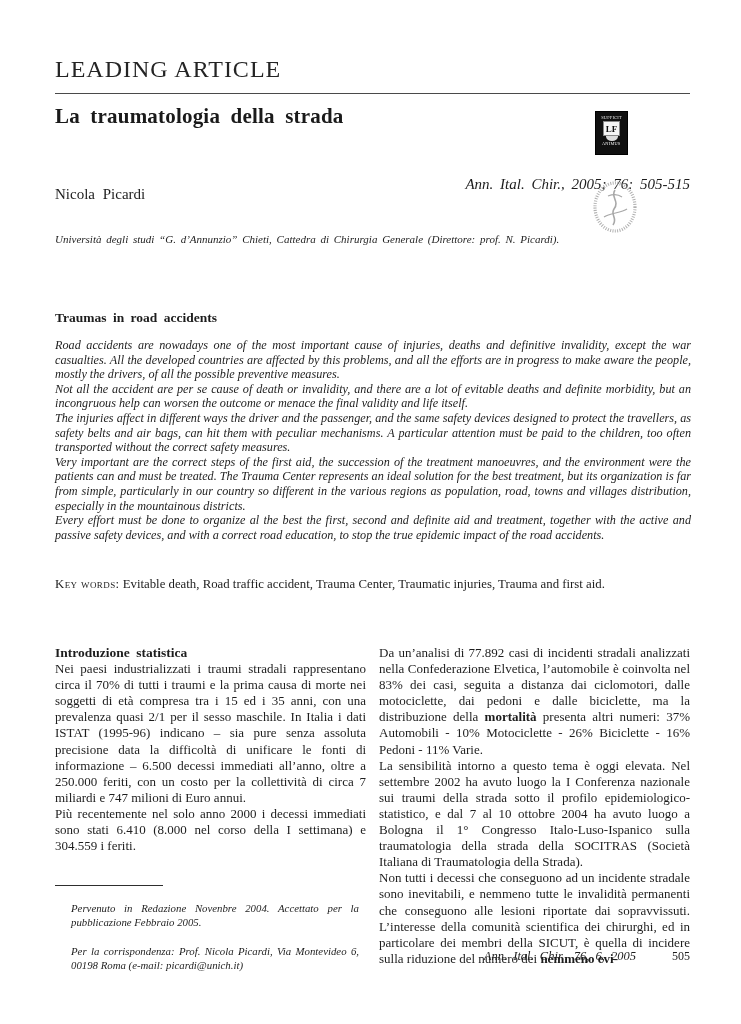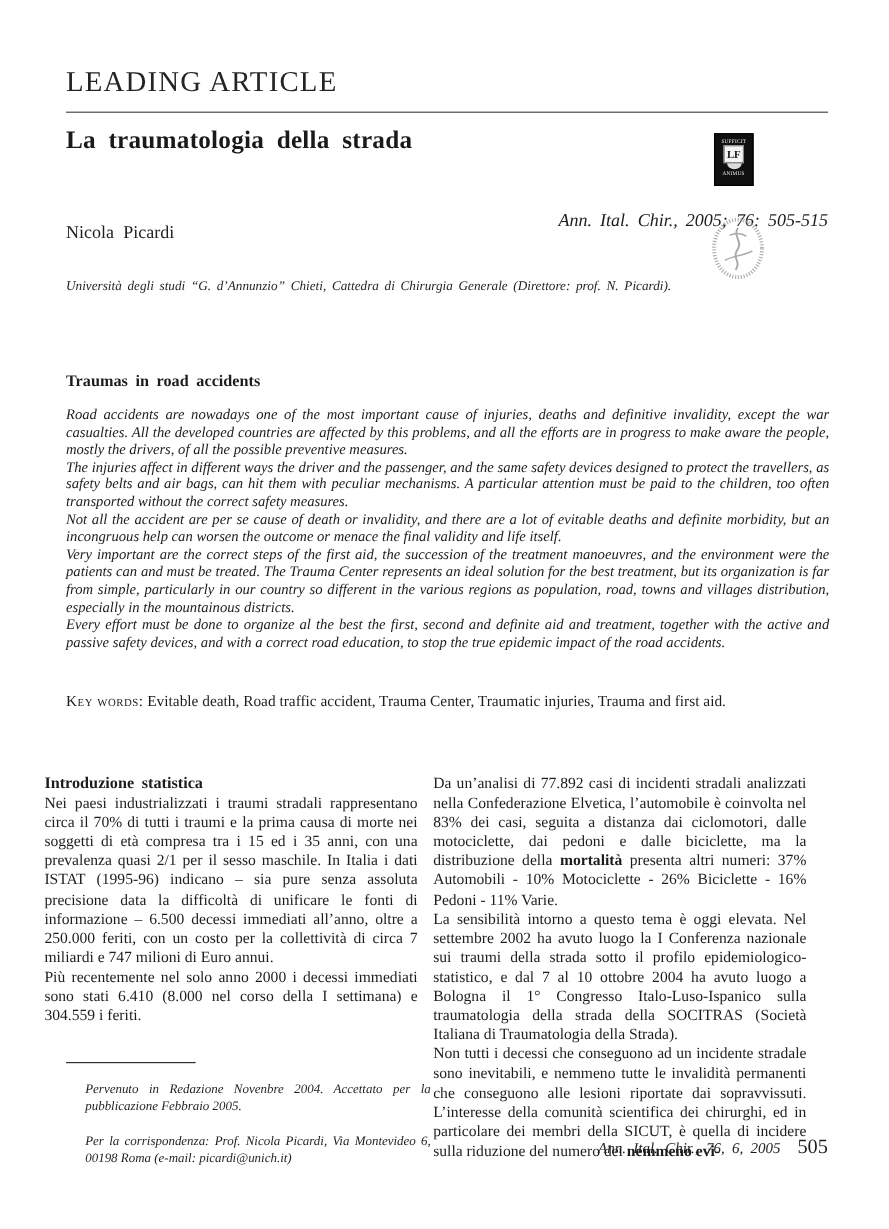--- a/index.html
+++ b/index.html
@@ -27,33 +27,33 @@
   .seal { position:absolute; left:591px; top:179px; opacity:0.75; }
   .affiliation { position:absolute; left:55px; top:233px; right:51px; font-size:11px; font-style:italic; word-spacing:2px; }
 
   .abstract-heading { position:absolute; left:55px; top:310px; font-size:13.5px; font-weight:bold; word-spacing:3px; }
   .abstract { position:absolute; left:55px; top:338px; width:636px; font-size:12.2px; font-style:italic; line-height:14.6px; text-align:justify; }
   .abstract p { margin:0; }
 
   .keywords { position:absolute; left:55px; top:577px; width:636px; font-size:12.8px; }
   .kw-label { font-variant:small-caps; letter-spacing:0.4px; }
 
-  .columns { position:absolute; left:37px; top:645px; width:636px; display:flex; gap:13px; }
+  .columns { position:absolute; left:55px; top:645px; width:636px; display:flex; gap:13px; }
   .col { width:311px; min-width:311px; text-align:justify; font-size:13px; line-height:16.1px; }
   .col-heading { font-weight:bold; font-size:13.5px; margin:0 0 16px 0; word-spacing:3px; }
   .col p { margin:0; }
   .b { font-weight:bold; }
 
   .footnote { position:absolute; left:55px; top:885px; width:320px; font-size:10.8px; font-style:italic; line-height:13.6px; text-align:justify; }
   .footnote-rule { width:108px; border-top:1.3px solid #2e2e2e; margin-bottom:5px; }
   .footnote p { margin:16px; }
 
   .footer { position:absolute; right:51px; top:946px; white-space:nowrap; }
   .footer .journal { font-style:italic; font-size:12.5px; word-spacing:3px; }
-  .footer .pagenum { font-size:17px; margin-left:10px; }
+  .footer .pagenum { font-size:12px; margin-left:32px; }
 </style>
 </head>
 <body>
 
 <div class="page">
 
   <div class="head-label">LEADING ARTICLE</div>
   <div class="head-rule"></div>
 
   <h1 class="title" style="margin:0;">La traumatologia della strada</h1>
@@ -77,22 +77,22 @@
       <path d="M17 17 C22 15 27 15 31 18" fill="none" stroke="#8b8b8b" stroke-width="1.2"></path>
     </svg>
   </div>
 
   <div class="affiliation">Università degli studi “G. d’Annunzio” Chieti, Cattedra di Chirurgia Generale (Direttore: prof. N. Picardi).</div>
 
   <div class="abstract-heading">Traumas in road accidents</div>
 
   <div class="abstract">
     <p>Road accidents are nowadays one of the most important cause of injuries, deaths and definitive invalidity, except the war casualties. All the developed countries are affected by this problems, and all the efforts are in progress to make aware the people, mostly the drivers, of all the possible preventive measures.</p>
+    <p>Not all the accident are per se cause of death or invalidity, and there are a lot of evitable deaths and definite morbidity, but an incongruous help can worsen the outcome or menace the final validity and life itself.</p>
     <p>The injuries affect in different ways the driver and the passenger, and the same safety devices designed to protect the travellers, as safety belts and air bags, can hit them with peculiar mechanisms. A particular attention must be paid to the children, too often transported without the correct safety measures.</p>
-    <p>Not all the accident are per se cause of death or invalidity, and there are a lot of evitable deaths and definite morbidity, but an incongruous help can worsen the outcome or menace the final validity and life itself.</p>
     <p>Very important are the correct steps of the first aid, the succession of the treatment manoeuvres, and the environment were the patients can and must be treated. The Trauma Center represents an ideal solution for the best treatment, but its organization is far from simple, particularly in our country so different in the various regions as population, road, towns and villages distribution, especially in the mountainous districts.</p>
     <p>Every effort must be done to organize al the best the first, second and definite aid and treatment, together with the active and passive safety devices, and with a correct road education, to stop the true epidemic impact of the road accidents.</p>
   </div>
 
   <div class="keywords">
     <span class="kw-label">Key words:</span>
     <span>Evitable death, Road traffic accident, Trauma Center, Traumatic injuries, Trauma and first aid.</span>
   </div>
 
   <div class="columns">

